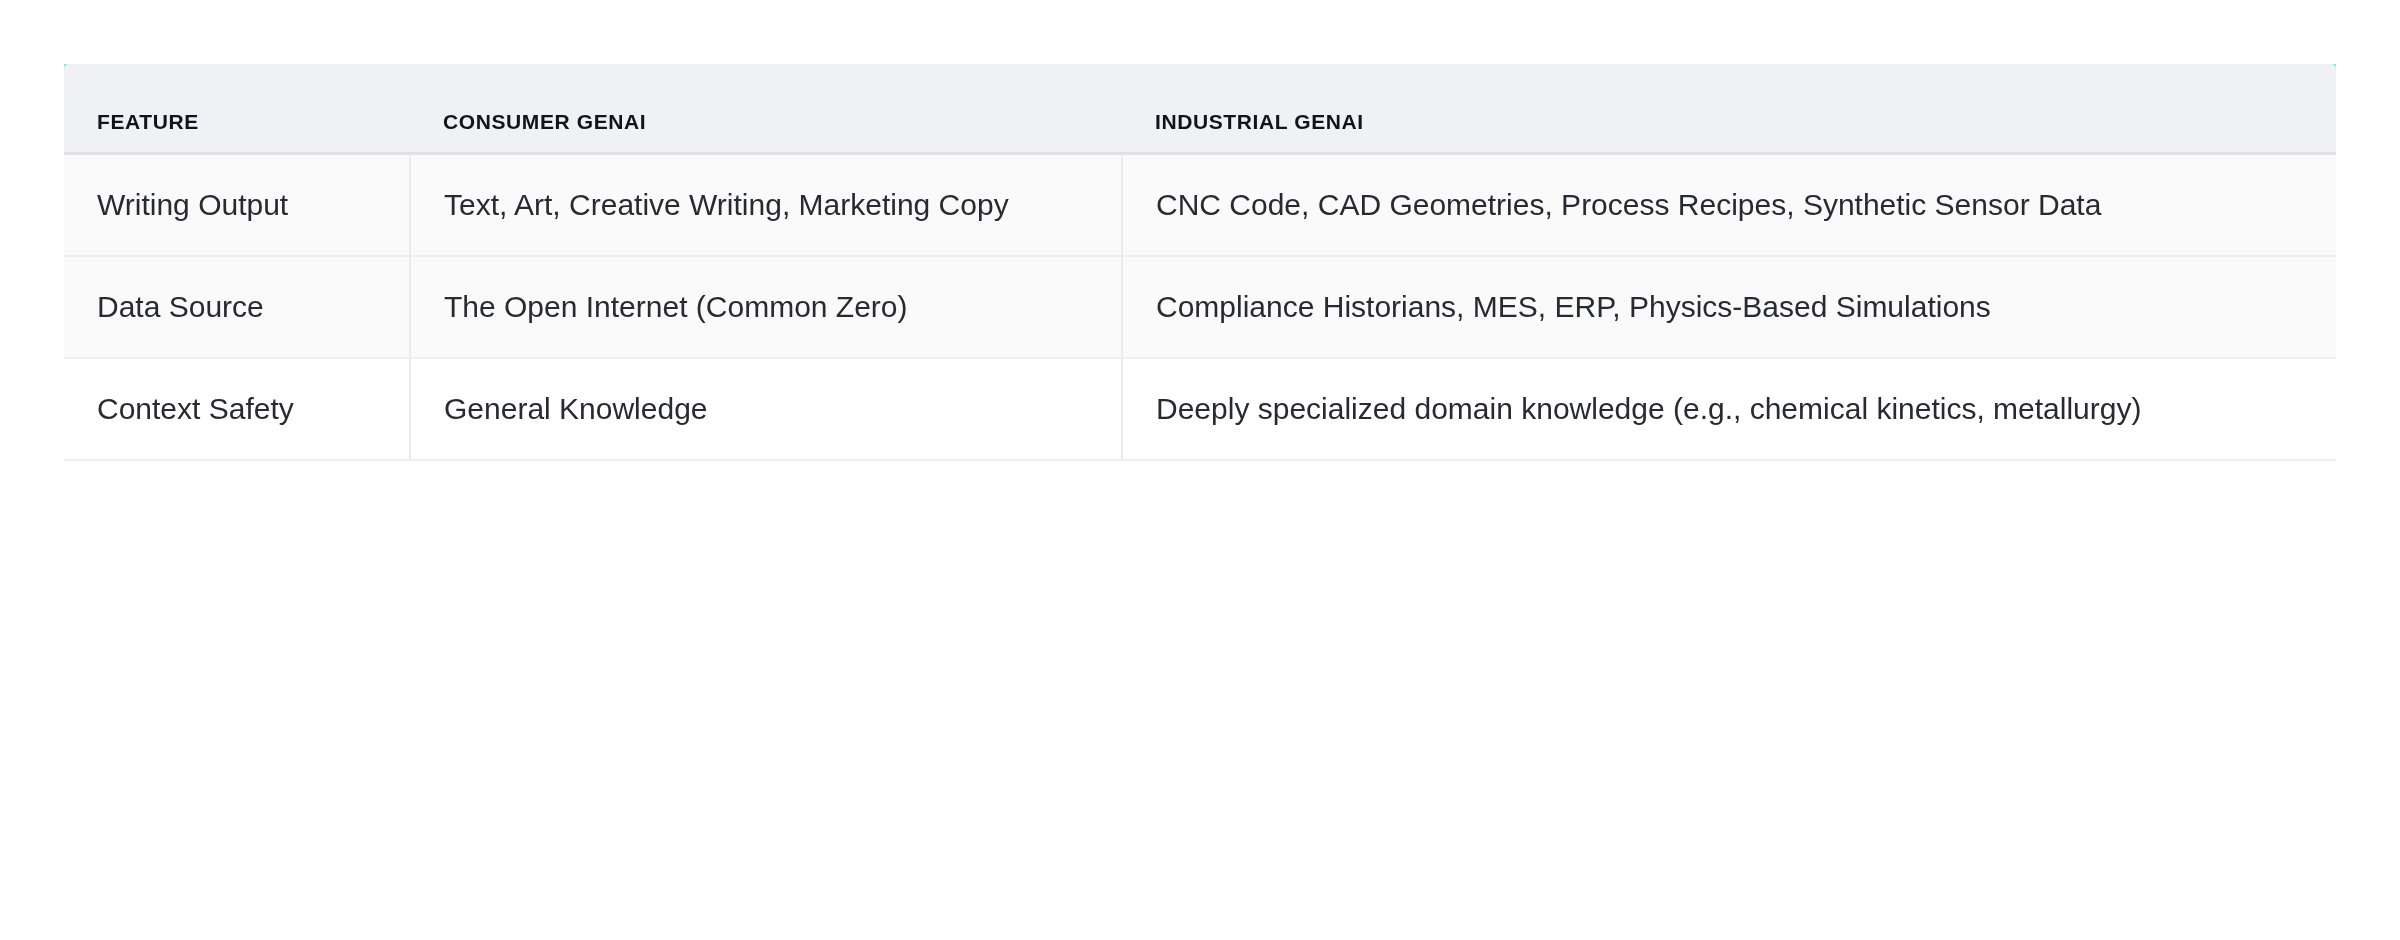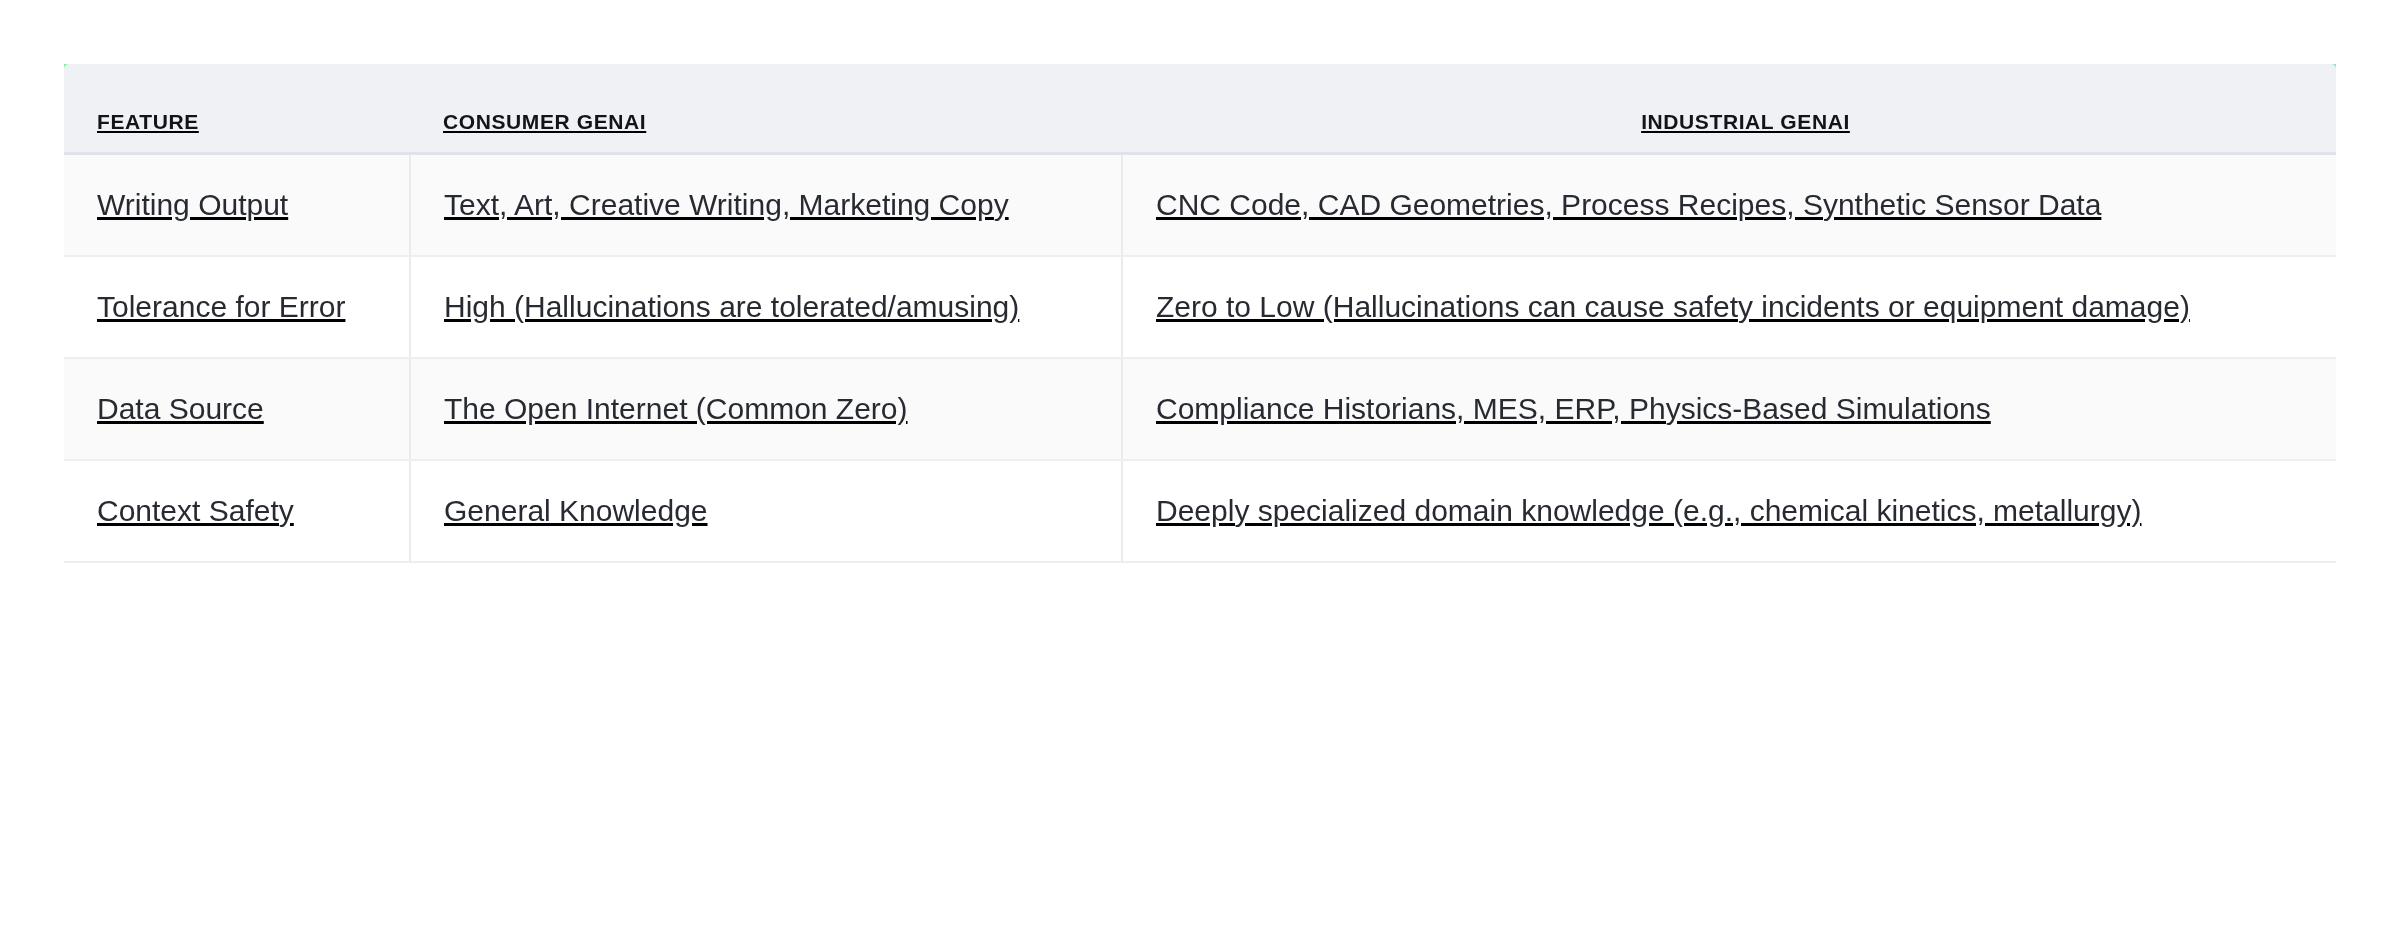--- a/index.html
+++ b/index.html
@@ -29,21 +29,20 @@
     top: 64px;
     width: 2272px;
     overflow: hidden;
   }
 
   table.cmp {
     border-collapse: collapse;
     width: 2272px;
     table-layout: fixed;
     background: #86efac;
-    text-decoration: underline;
   }
 
   
   col.c-feature   { width: 346px; }
   col.c-consumer  { width: 712px; }
   col.c-industrial{ width: 1214px; }
 
   
   table.cmp thead th {
     background: #eff1f5;
@@ -58,21 +57,20 @@
     height: 89px;
     box-sizing: border-box;
     border-bottom: 3px solid #dfe3e9;
     white-space: nowrap;
   }
   table.cmp thead th:first-child {
     border-top-left-radius: 5px;
   }
   table.cmp thead th:last-child {
     border-top-right-radius: 5px;
-    text-align: center;
   }
 
   
   table.cmp tbody td {
     font-size: 30px;
     font-weight: 400;
     line-height: 48px;
     color: #272b31;
     vertical-align: middle;
     padding: 26px 40px 26px 33px;
@@ -110,25 +108,20 @@
           <th>CONSUMER GENAI</th>
           <th>INDUSTRIAL GENAI</th>
         </tr>
       </thead>
       <tbody>
         <tr class="row-odd">
           <td class="col-feature">Writing Output</td>
           <td class="col-consumer">Text, Art, Creative Writing, Marketing Copy</td>
           <td class="col-industrial">CNC Code, CAD Geometries, Process Recipes, Synthetic Sensor Data</td>
         </tr>
-        <tr class="row-even">
-          <td class="col-feature">Tolerance for Error</td>
-          <td class="col-consumer">High (Hallucinations are tolerated/amusing)</td>
-          <td class="col-industrial">Zero to Low (Hallucinations can cause safety incidents or equipment damage)</td>
-        </tr>
         <tr class="row-odd">
           <td class="col-feature">Data Source</td>
           <td class="col-consumer">The Open Internet (Common Zero)</td>
           <td class="col-industrial">Compliance Historians, MES, ERP, Physics-Based Simulations</td>
         </tr>
         <tr class="row-even">
           <td class="col-feature">Context Safety</td>
           <td class="col-consumer">General Knowledge</td>
           <td class="col-industrial">Deeply specialized domain knowledge (e.g., chemical kinetics, metallurgy)</td>
         </tr>

